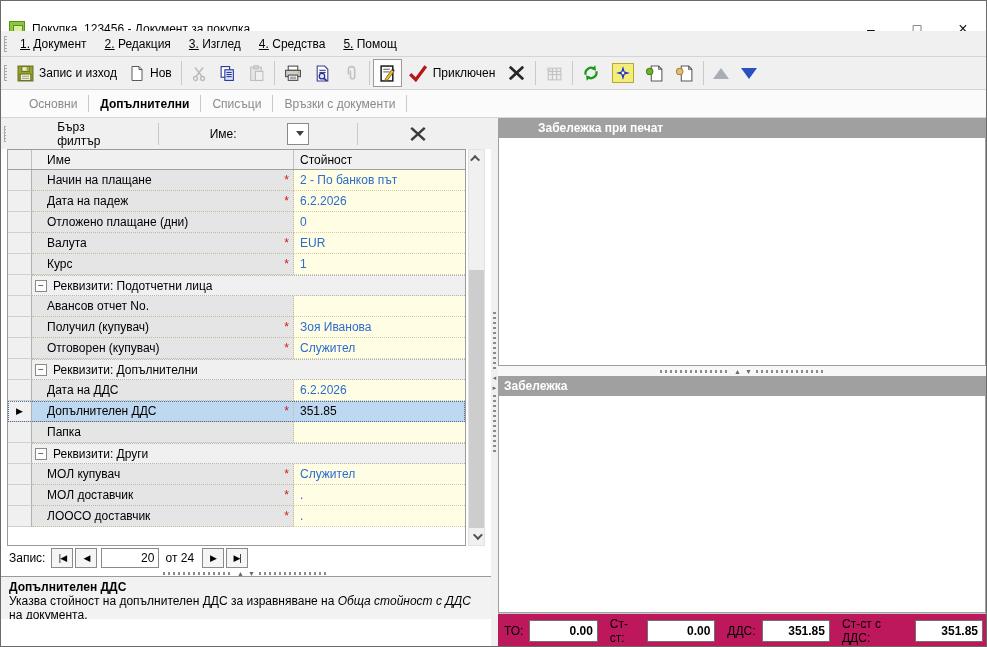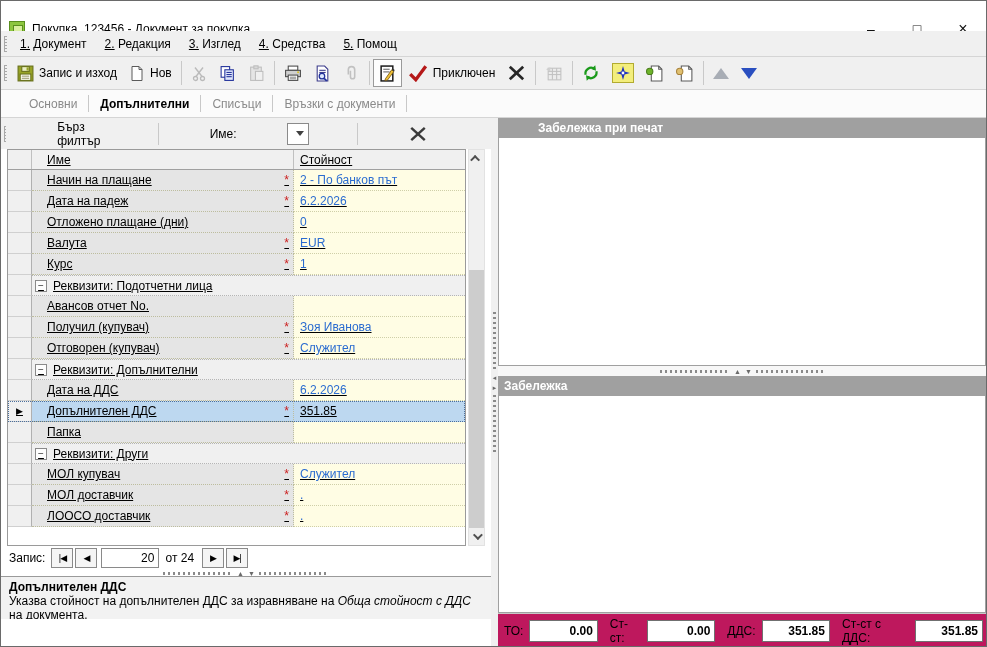--- a/index.html
+++ b/index.html
@@ -42,21 +42,21 @@
   .filterbar { position:absolute; left:0; top:117px; width:490px; height:31px; background:#f0f0f0; display:flex; align-items:center;gap:44px; }
   .flt-label { padding:0 8px 0 3px; }
   .fsep { width:1px; height:22px; background:#c9c9c9; margin:0 4px; }
   .combo { flex:1; height:22px; background:#fff; border:1px solid #8a8a8a; display:flex; align-items:center; margin-left:4px; }
   .combo-text { flex:1; padding-left:4px; color:#000; }
   .combo-btn { width:16px; height:100%; display:flex; align-items:center; justify-content:center; }
   .tri-down { width:0; height:0; border-left:4px solid transparent; border-right:4px solid transparent; border-top:5px solid #404040; }
   .clear-btn { width:30px; height:26px; display:flex; align-items:center; justify-content:center; margin:0 3px; }
 
   
-  .grid { position:absolute; left:6px; top:148px; width:459px; height:397px; background:#fff; border:1px solid #9a9a9a; overflow:hidden;text-decoration:underline; }
+  .grid { position:absolute; left:6px; top:148px; width:459px; height:397px; background:#fff; border:1px solid #9a9a9a; overflow:hidden; }
   .grid-header { display:flex; height:20px; background:#f0f0f0; border-bottom:1px solid #a0a0a0; }
   .gh-ind { width:24px; border-right:1px solid #c0c0c0; }
   .gh-lbl { width:262px; border-right:1px solid #c0c0c0; padding-left:15px; display:flex; align-items:center; }
   .gh-val { flex:1; padding-left:6px; display:flex; align-items:center; }
   .grid-row { display:flex; height:21px; }
   .cell-ind { width:24px; background:#f0f0f0; border-right:1px solid #b0b0b0; border-bottom:1px solid #d0d0d0; display:flex; align-items:center; justify-content:center; font-size:9px; color:#000; }
   .cell-lbl { width:262px; background:#e5e5e5; border-right:1px dotted #bdbd9e; border-bottom:1px dotted #bdbd9e; padding-left:15px; display:flex; align-items:center; overflow:hidden; white-space:nowrap; }
   .cell-val { flex:1; background:#fffcе0; background:#fffde4; border-bottom:1px dotted #cfcfa8; padding-left:6px; display:flex; align-items:center; color:#2b6cd0; overflow:hidden; white-space:nowrap; }
   .req-star { margin-left:auto; padding-right:4px; color:#cc2020; }
   .cell-group { flex:1; background:#f0f0f0; border-bottom:1px dotted #b5b5b5; border-top:1px dotted #b5b5b5; display:flex; align-items:center; gap:6px; padding-left:3px; }

